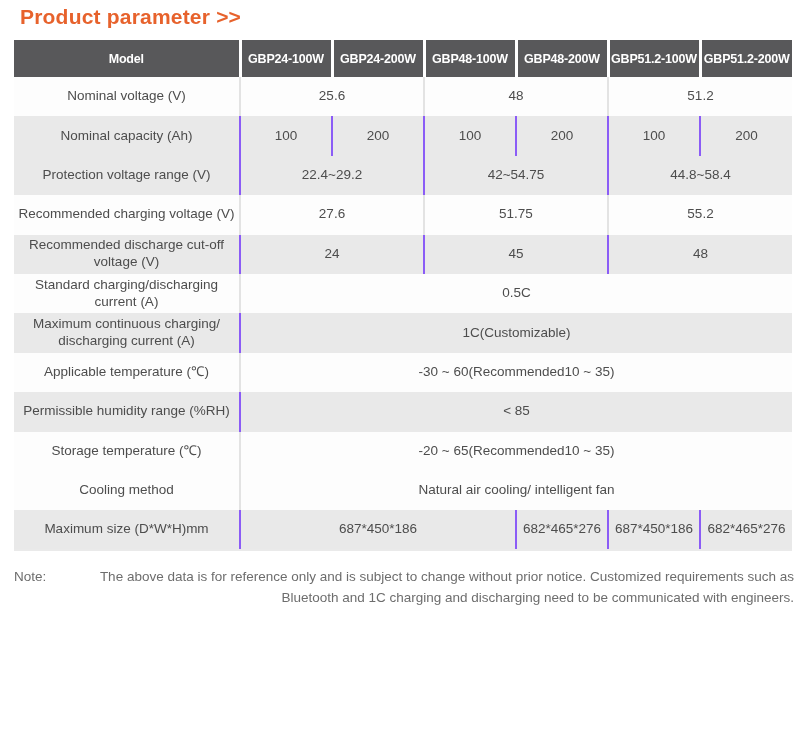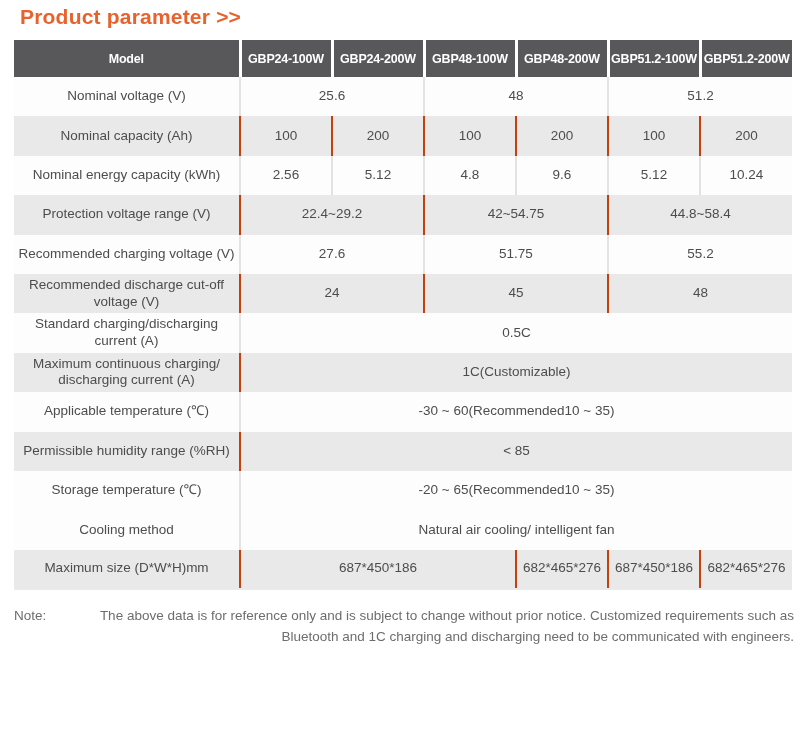--- a/index.html
+++ b/index.html
@@ -46,21 +46,21 @@
     text-align: center;
     vertical-align: middle;
     font-size: 13.5px;
     color: #4d4d4d;
     padding: 2px 4px;
     line-height: 1.25;
   }
   tbody tr.row-white td { background: #fdfdfd; }
   tbody tr.row-gray  td { background: #e9e9e9; margin-left: 34px; }
   tbody tr.row-white td + td { border-left: 2px solid #e3e3e3; }
-  tbody tr.row-gray  td + td { border-left: 2px solid #c2410c; }
+  tbody tr.row-gray  td + td { border-left: 2px solid #8b5cf6; }
   tbody tr:last-child td { border-bottom: 2px solid #eaeaea; }
 
   .note {
     display: flex;
     gap: 6px;
     margin: 15px 0 0 14px;
     width: 780px;
     color: #6d6d6d;
     font-size: 13.5px;
     line-height: 21px;
@@ -105,29 +105,20 @@
         <td colspan="2">51.2</td>
       </tr>
       <tr class="row-gray">
         <td>Nominal capacity (Ah)</td>
         <td>100</td>
         <td>200</td>
         <td>100</td>
         <td>200</td>
         <td>100</td>
         <td>200</td>
-      </tr>
-      <tr class="row-white">
-        <td>Nominal energy capacity (kWh)</td>
-        <td>2.56</td>
-        <td>5.12</td>
-        <td>4.8</td>
-        <td>9.6</td>
-        <td>5.12</td>
-        <td>10.24</td>
       </tr>
       <tr class="row-gray">
         <td>Protection  voltage range (V)</td>
         <td colspan="2">22.4~29.2</td>
         <td colspan="2">42~54.75</td>
         <td colspan="2">44.8~58.4</td>
       </tr>
       <tr class="row-white">
         <td>Recommended charging voltage (V)</td>
         <td colspan="2">27.6</td>

